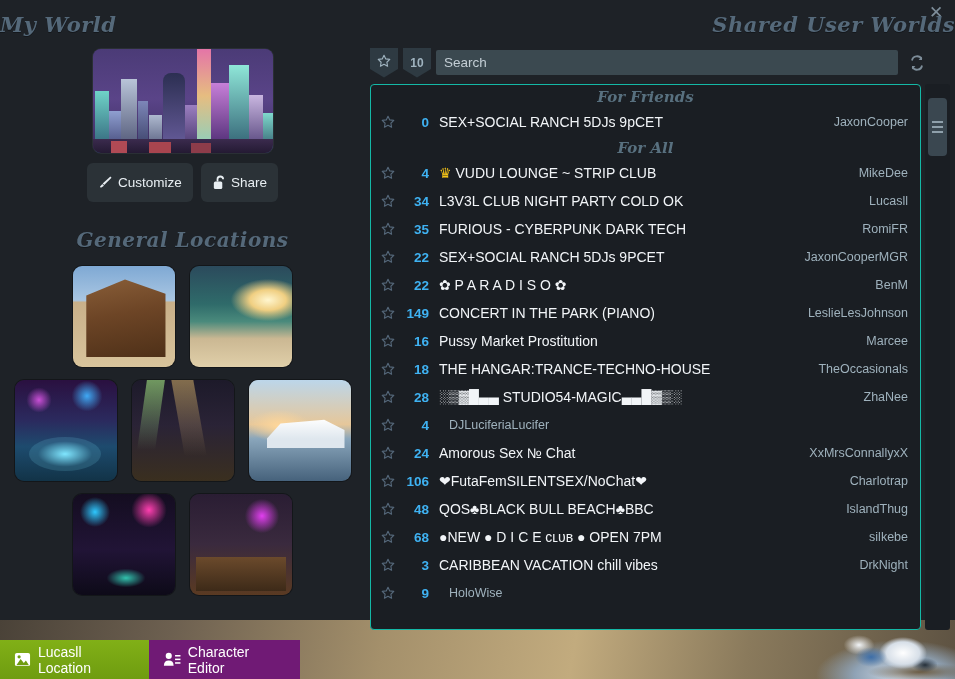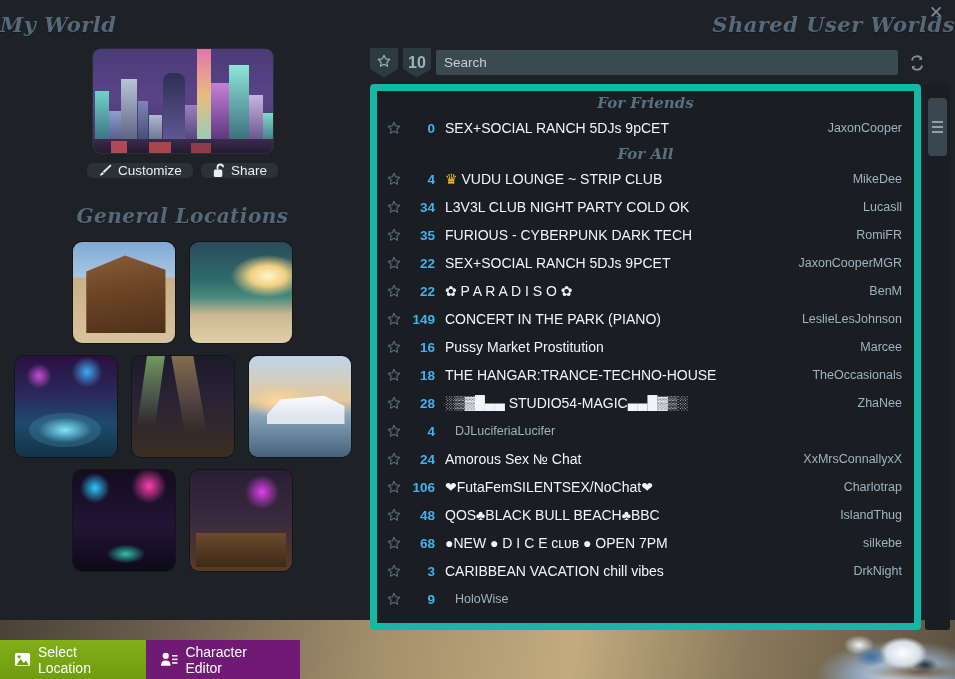--- a/index.html
+++ b/index.html
@@ -67,21 +67,21 @@
   .world-thumb .beam {
     position:absolute; top:0; bottom:0; width:14px; left:104px;
     background: linear-gradient(180deg,#ff7fb0 0%,#ffd27f 45%,#8ef0d8 100%);
     opacity:.85;
   }
   .bld { position: absolute; bottom: 0; }
   .btn-row { display:flex; justify-content:center; gap:8px; margin-top: 10px; }
   .pill-btn {
     display:flex; align-items:center; gap:5px;
     background:#2b3237; color:#e8eef2; border:none; border-radius:6px;
-    padding: 0 11px; font-size: 13.5px; cursor:pointer;
+    padding: 12px 11px; font-size: 13.5px; cursor:pointer;
     font-family:"Liberation Sans", sans-serif;
   }
   .pill-btn svg { display:block; }
   .gen-loc-title { text-align:center; font-size: 20px; margin-top: 26px; }
 
   .thumbs { margin-top: 14px; }
   .thumb-row { display:flex; justify-content:center; gap: 15px; margin-bottom: 13px; }
   .thumb {
     width: 102px; height: 101px; border-radius: 9px; overflow:hidden;
     position:relative; cursor:pointer; box-shadow: 0 0 0 1px rgba(0,0,0,.35);
@@ -135,38 +135,38 @@
 
   
   .right-col { position:absolute; left:365px; top:0; width:590px; height:620px; }
   .shared-title { text-align:right; font-size:21px; margin-top:12px; }
 
   .search-bar { position:absolute; left:5px; top:46px; width:560px; height:33px; display:flex; align-items:center; }
   .tab-shield {
     width: 28px; height: 30px; margin-right: 5px;
     background: #2e3a42; color:#9fb3bf;
     display:flex; align-items:center; justify-content:center;
-    font-size: 16px; font-weight:bold; cursor:pointer;
+    font-size: 12px; font-weight:bold; cursor:pointer;
     clip-path: polygon(0 0, 100% 0, 100% 72%, 50% 100%, 0 72%);
   }
   .tab-shield.count { width: 28px; }
   .search-input {
     flex: 1; height: 25px; background:#3b4950; border:none; border-radius:2px;
     color:#e8eef2; font-size: 13.5px; padding: 0 8px; outline:none;
     font-family:"Liberation Sans", sans-serif;
   }
   .search-input::placeholder { color:#c3ced5; }
   .refresh-btn {
     width: 26px; height: 26px; margin-left: 6px; cursor:pointer;
     display:flex; align-items:center; justify-content:center; color:#7d8d99;
   }
 
   .list-panel {
     position:absolute; left:5px; top:84px; width:551px; height:546px;
-    background:#1a1e23; border:7px solid #14b8a6; border-radius:4px; overflow:hidden;
+    background:#1a1e23; border:1px solid #14b8a6; border-radius:4px; overflow:hidden;
   }
   .section-head {
     text-align:center; font-size:15px; padding: 3px 0 2px;
     font-family:"DejaVu Serif","Liberation Serif",serif; font-style:italic; font-weight:bold;
     color:#58707f;
   }
   .row {
     display:flex; align-items:center; height:28px; padding: 0 12px 0 6px; cursor:pointer;
   }
   .row-star { width:22px; flex:0 0 22px; display:flex; align-items:center; justify-content:center; color:#55687a; }
@@ -481,21 +481,21 @@
 
   <div class="tabbar">
     <div class="tab active">
       <span class="tab-ico">
         <svg width="17" height="17" viewBox="0 0 18 18">
             <rect x="1" y="2" width="16" height="14" rx="2" fill="#ffffff"></rect>
             <circle cx="5.4" cy="6.2" r="1.7" fill="#6f9c10"></circle>
             <path d="M2.5 15 L7 8.6 L10.4 12.6 L12.6 10 L15.8 15 Z" fill="#6f9c10"></path>
           </svg>
       </span>
-      <span>Select Location</span>
+      <span>Lucasll Location</span>
     </div>
     <div class="tab idle">
       <span class="tab-ico">
         <svg width="18" height="17" viewBox="0 0 20 18">
             <circle cx="6.4" cy="5" r="3.4" fill="#ffffff"></circle>
             <path d="M1 16 Q1 10 6.4 10 Q11.8 10 11.8 16 Z" fill="#ffffff"></path>
             <rect x="13.4" y="4" width="6" height="1.7" fill="#ffffff"></rect>
             <rect x="13.4" y="8" width="6" height="1.7" fill="#ffffff"></rect>
             <rect x="13.4" y="12" width="6" height="1.7" fill="#ffffff"></rect>
           </svg>

